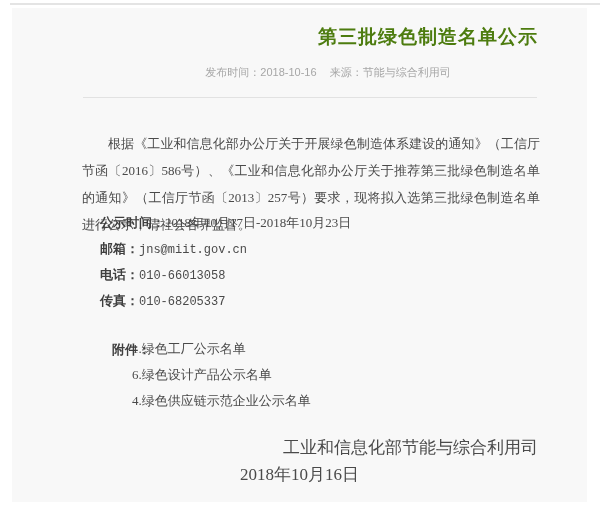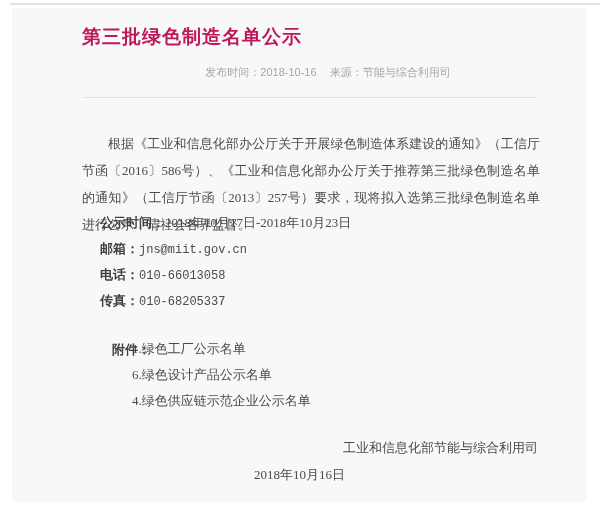--- a/index.html
+++ b/index.html
@@ -15,22 +15,22 @@
     position: absolute; left: 10px; right: 0; top: 3px; height: 2px;
     background: #e4e4e4;
   }
   .panel {
     position: absolute; left: 12px; right: 13px; top: 8px; bottom: 4px;
     background: #f8f8f8;
   }
 
   .doc-title {
     position: absolute; left: 82px; width: 456px; top: 24px;
-    text-align: left;
-    font-size: 19px; font-weight: bold; color: #be185d;
+    text-align: right;
+    font-size: 19px; font-weight: bold; color: #4d7c0f;
     letter-spacing: 1px;
     font-family: "Liberation Sans", "DejaVu Sans", sans-serif;
   }
   .meta {
     position: absolute; left: 100px; width: 456px; top: 65px;
     text-align: center;
     font-size: 11px; color: #a6a6a6;
   }
   .meta .src { margin-left: 10px; }
 
@@ -61,21 +61,21 @@
   }
   .attachments .lbl {
     position: absolute; left: 0; top: 0;
     font-weight: bold; color: #3f3f3f; padding-left: 12px;
   }
   .attachments .items { margin-left: 32px; }
   .attachments .item { height: 26px; line-height: 16px; cursor: pointer; }
 
   .signature {
     position: absolute; left: 82px; width: 456px; top: 440px;
-    text-align: right; font-size: 13px; color: #4a4a4a;
+    text-align: right; font-size: 17px; color: #4a4a4a;
   }
   .signature .dept { line-height: 16px; }
   .signature .date { margin-top: 11px; padding-right: 21px; line-height: 16px; text-align: center; }
 </style>
 </head>
 <body>
 
 <div class="page">
   <div class="top-border"></div>
   <div class="panel"></div>

